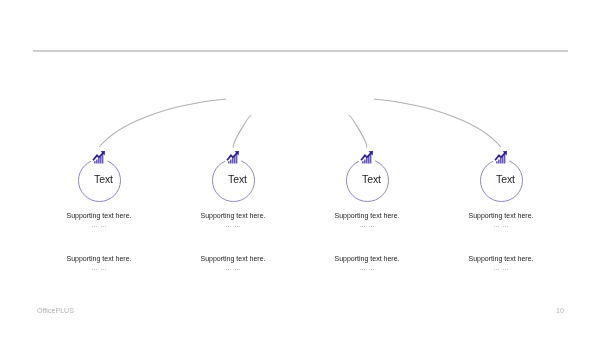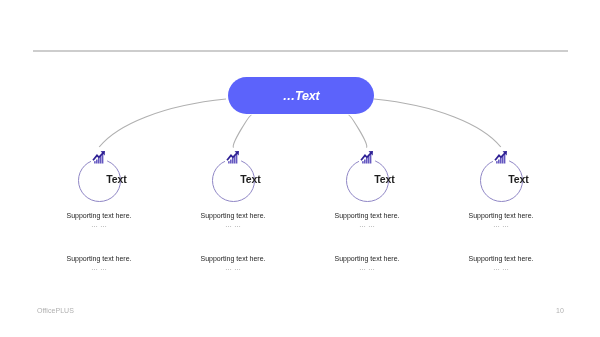--- a/index.html
+++ b/index.html
@@ -22,23 +22,23 @@
     display:flex;align-items:center;justify-content:center;
     color:#ffffff;font-weight:bold;font-style:italic;font-size:12.5px;letter-spacing:-0.2px;
   }
 
   .node{position:absolute;width:43px;height:43px;}
   .node .ring{
     position:absolute;left:0;top:0;width:43px;height:43px;
     border:1px solid #8f86c5;border-radius:50%;box-sizing:border-box;
   }
   .node .label{
-    position:absolute;left:17px;top:-2.1px;width:43px;height:43px;
+    position:absolute;left:4px;top:-2.1px;width:43px;height:43px;
     display:flex;align-items:center;justify-content:center;
-    font-size:10.5px;font-weight:bold;color:#1e1e1e;letter-spacing:-0.1px;
+    font-size:10.5px;font-weight:normal;color:#1e1e1e;letter-spacing:-0.1px;
   }
   .node .iconbox{position:absolute;left:13.2px;top:-9.4px;width:16.5px;height:14.8px;background:#fff;}
   .node .icon{position:absolute;left:13.6px;top:-9.4px;width:15px;height:15px;line-height:0;}
 
   .col{position:absolute;width:170px;text-align:center;}
   .blk{margin:0;}
   .blk .sup{font-size:7px;color:#242424;line-height:9px;white-space:nowrap;}
   .blk .dots{font-size:7px;color:#8c8c8c;line-height:9px;white-space:nowrap;}
 
   .brand{position:absolute;left:36.5px;top:306.5px;font-size:7px;color:#b0b0b0;letter-spacing:0.05px;}
@@ -53,23 +53,20 @@
 
   <svg class="connectors" viewBox="0 0 600 337">
     <g fill="none" stroke="#b0b0b0" stroke-width="1.15">
       <path d="M 226 99 C 163.1 105.2 117.2 124.6 99.2 147"></path>
       <path d="M 251.4 115.2 C 249.6 114.6 230.9 144.2 233.5 147.6"></path>
       <path d="M 348.6 115.2 C 350.4 114.6 369.1 144.2 366.5 147.6"></path>
       <path d="M 374 99 C 436.9 105.2 482.8 124.6 500.8 147"></path>
     </g>
   </svg>
 
-  <div class="hub">
-    <span>…Text</span>
-  </div>
 
   <div class="node" id="node0" style="left:77.5px;top:159px">
   <div class="ring"></div>
   <div class="label">Text</div>
   <div class="iconbox"></div>
   <span class="icon">
     <svg viewBox="0 0 14 14" width="15" height="15">
       <g class="bars" fill="#6457c0">
         <rect x="2.9" y="10.4" width="1.45" height="2.2"></rect>
         <rect x="4.7" y="8.9" width="1.45" height="3.7"></rect>

